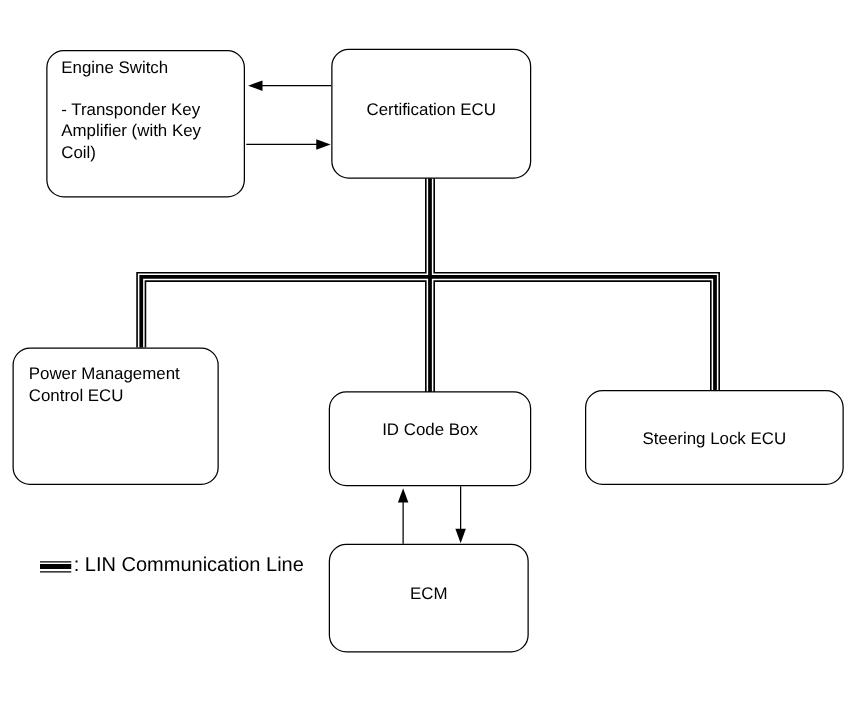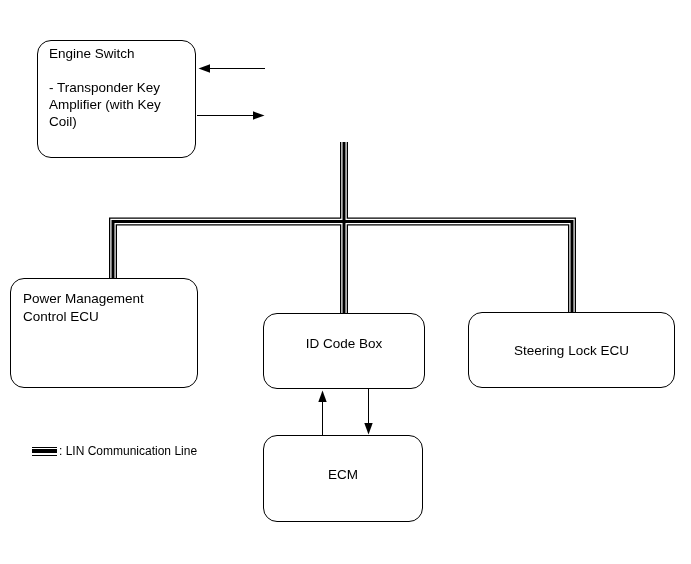--- a/index.html
+++ b/index.html
@@ -36,34 +36,34 @@
     white-space: pre-line;
   }
   .box.center {
     display: flex;
     align-items: center;
     justify-content: center;
     text-align: center;
   }
   #engine-switch   { left: 37px;  top: 40px;  width: 159px; height: 118px; padding: 4px 11px; }
   #certification-ecu { left: 265px; top: 39px;  width: 160px; height: 104px; padding-bottom: 8px; }
-  #pmc-ecu         { left: 10px;  top: 278px; width: 188px; height: 110px; padding: 11px 12px; line-height: 18px; }
+  #pmc-ecu         { left: 10px;  top: 278px; width: 165px; height: 110px; padding: 11px 12px; line-height: 18px; }
   #id-code-box     { left: 263px; top: 313px; width: 162px; height: 76px;  padding-bottom: 16px; justify-content: center; }
   #steering-lock-ecu { left: 468px; top: 312px; width: 207px; height: 76px; padding-bottom: 0; }
   #ecm             { left: 263px; top: 435px; width: 160px; height: 87px;  padding-bottom: 9px; }
 
   .legend {
     position: absolute;
     left: 32px;
     top: 444px;
     z-index: 2;
     display: flex;
     align-items: center;
     gap: 2px;
-    font-size: 12px;
+    font-size: 16px;
   }
   .lin-symbol {
     width: 25px;
     height: 9px;
     box-sizing: border-box;
     border-top: 1.4px solid #000000;
     border-bottom: 1.4px solid #000000;
     background: linear-gradient(to bottom,
       #ffffff 0px, #ffffff 1.3px,
       #000000 1.3px, #000000 5px,
@@ -104,20 +104,23 @@
     </g>
   </svg>
 
   <div class="box" id="engine-switch">
     <span class="lbl">Engine Switch
 
 - Transponder Key
 Amplifier (with Key Coil)</span>
   </div>
 
+  <div class="box center" id="certification-ecu">
+    <span class="lbl">Certification ECU</span>
+  </div>
 
   <div class="box" id="pmc-ecu">
     <span class="lbl">Power Management Control ECU</span>
   </div>
 
   <div class="box center" id="id-code-box">
     <span class="lbl">ID Code Box</span>
   </div>
 
   <div class="box center" id="steering-lock-ecu">

